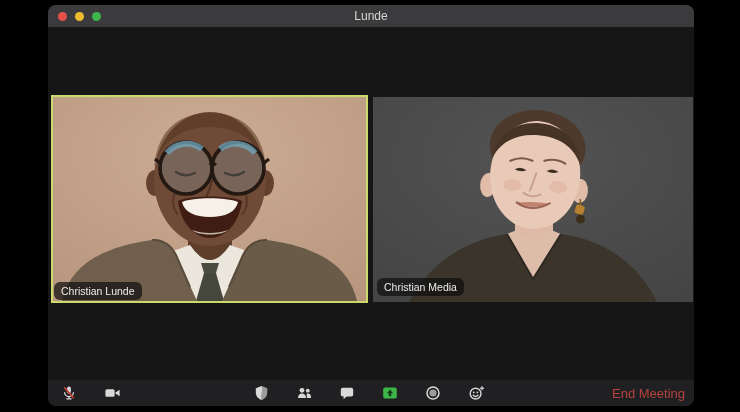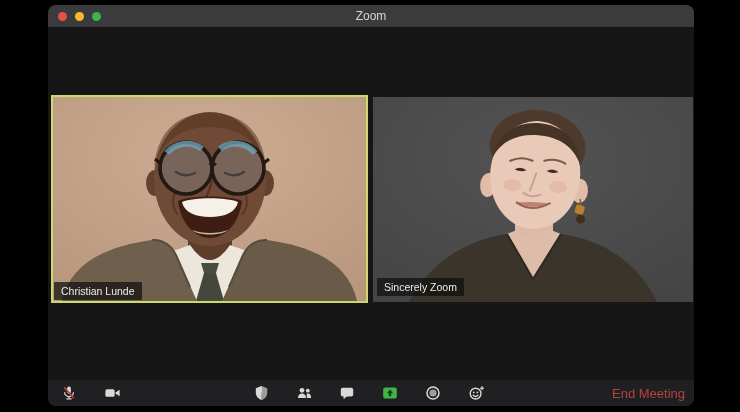--- a/index.html
+++ b/index.html
@@ -20,21 +20,21 @@
   .titletext { position:absolute; left:0; right:0; text-align:center;
                font-size:12px; color:#d6d6d6; }
 
   
   .tile { position:absolute; overflow:hidden; }
   .tile svg { display:block; width:100%; height:100%; }
   #tile-left  { left:3px;  top:90px; width:317px; height:208px;
                 border:2px solid #ccd96b; background:#c3a28b; }
   #tile-right { left:325px; top:92px; width:320px; height:205px; background:#484848; }
   .name-label { position:absolute; background:rgba(15,15,15,0.72); color:#ececec;
-                font-size:10.5px; line-height:1; padding:4px 7px; border-radius:1px;
+                font-size:10.5px; line-height:1; padding:4px 7px; border-radius:6px;
                 white-space:nowrap; }
   #tile-left  .name-label { left:1px; bottom:1px; }
   #tile-right .name-label { left:4px; bottom:6px; }
 
   
   .toolbar { position:absolute; left:0; bottom:0; width:100%; height:26px;
              background:#202023; }
   .tb-btn { position:absolute; top:5px; width:18px; height:16px; display:flex;
             align-items:center; justify-content:center; cursor:pointer; }
   .tb-btn svg { display:block; }
@@ -49,21 +49,21 @@
   .end-meeting { position:absolute; right:9px; top:0; height:26px; display:flex;
                  align-items:center; color:#b5433e; font-size:13px; cursor:pointer; }
 </style>
 </head>
 <body>
 
 <div id="stage">
   <div id="zoom-window">
 
     <div class="titlebar">
-      <span class="titletext">Zoom</span>
+      <span class="titletext">Lunde</span>
       <div class="traffic">
         <span class="light red"></span>
         <span class="light yellow"></span>
         <span class="light green"></span>
       </div>
     </div>
 
     <div class="tile" id="tile-left">
       <svg viewBox="0 0 315 204" preserveAspectRatio="xMidYMid slice">
         <defs>
@@ -149,21 +149,21 @@
 
           <line x1="209" y1="98" x2="210" y2="106" stroke="#8a5c1d" stroke-width="1.5"></line>
           <rect x="205" y="104" width="9" height="9" rx="2" fill="#b8812f" transform="rotate(12 209 108)"></rect>
           <circle cx="211" cy="118" r="4.5" fill="#3d2f1a"></circle>
         </g>
 
         <path d="M36,205 C60,160 100,142 134,137 L160,182 L188,137 C224,142 262,160 284,205 Z" fill="#3a342a"></path>
         <path d="M134,137 L160,182 L188,137 L178,133 Q161,152 144,133 Z" fill="#ddbca9"></path>
         <path d="M134,137 L160,182 L188,137" fill="none" stroke="#2e2920" stroke-width="2"></path>
       </svg>
-      <span class="name-label">Sincerely Zoom</span>
+      <span class="name-label">Christian Media</span>
     </div>
 
     <div class="toolbar">
 
       <div class="tb-btn" id="btn-mute">
         <svg width="16" height="16" viewBox="0 0 16 16">
           <rect x="6.1" y="1.6" width="3.8" height="7" rx="1.9" fill="#d9d9d9"></rect>
           <path d="M3.6,7.2 a4.4,4.4 0 0 0 8.8,0" fill="none" stroke="#d9d9d9" stroke-width="1.3"></path>
           <line x1="8" y1="11.6" x2="8" y2="13.6" stroke="#d9d9d9" stroke-width="1.3"></line>
           <line x1="5.4" y1="13.9" x2="10.6" y2="13.9" stroke="#d9d9d9" stroke-width="1.3"></line>

